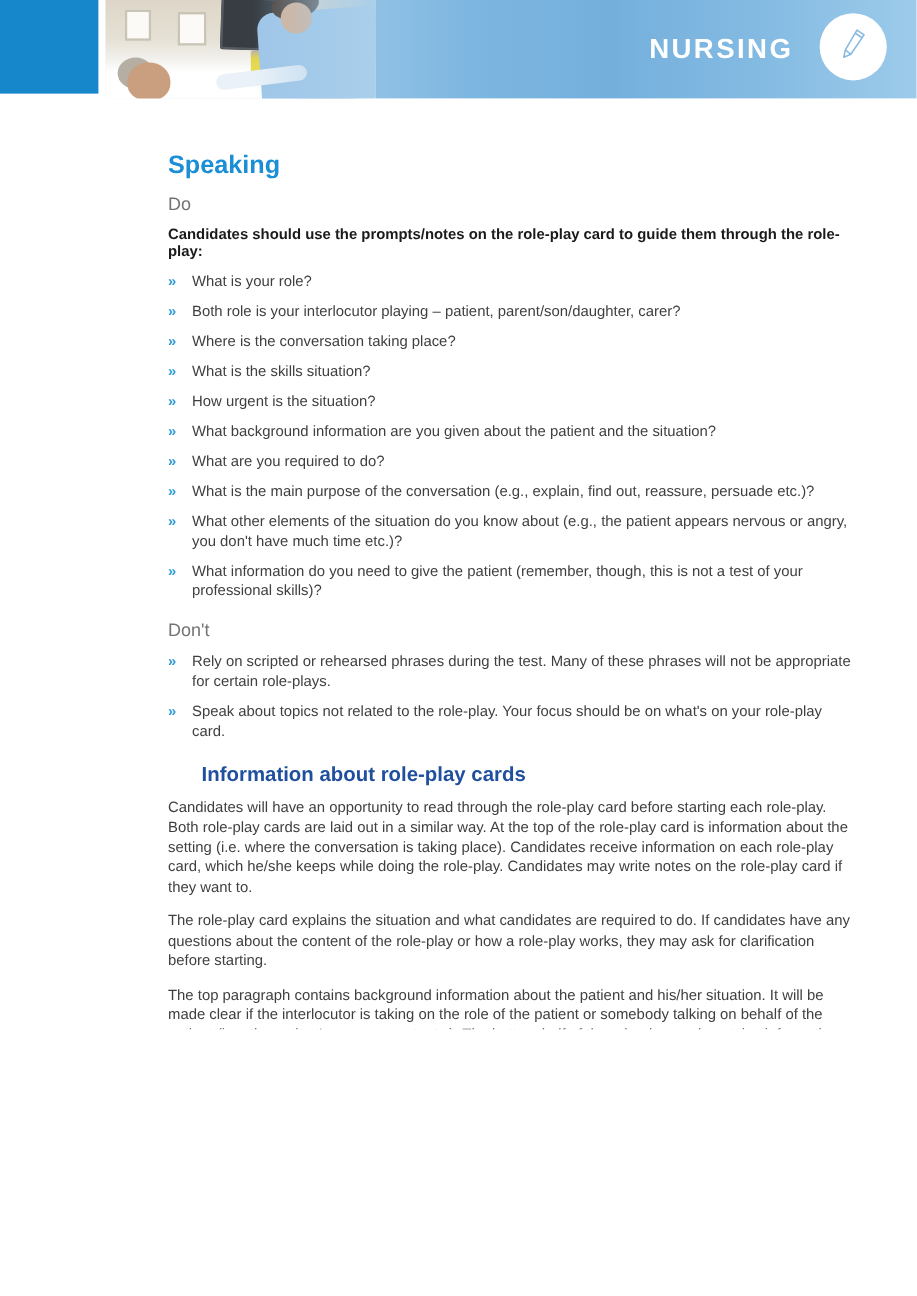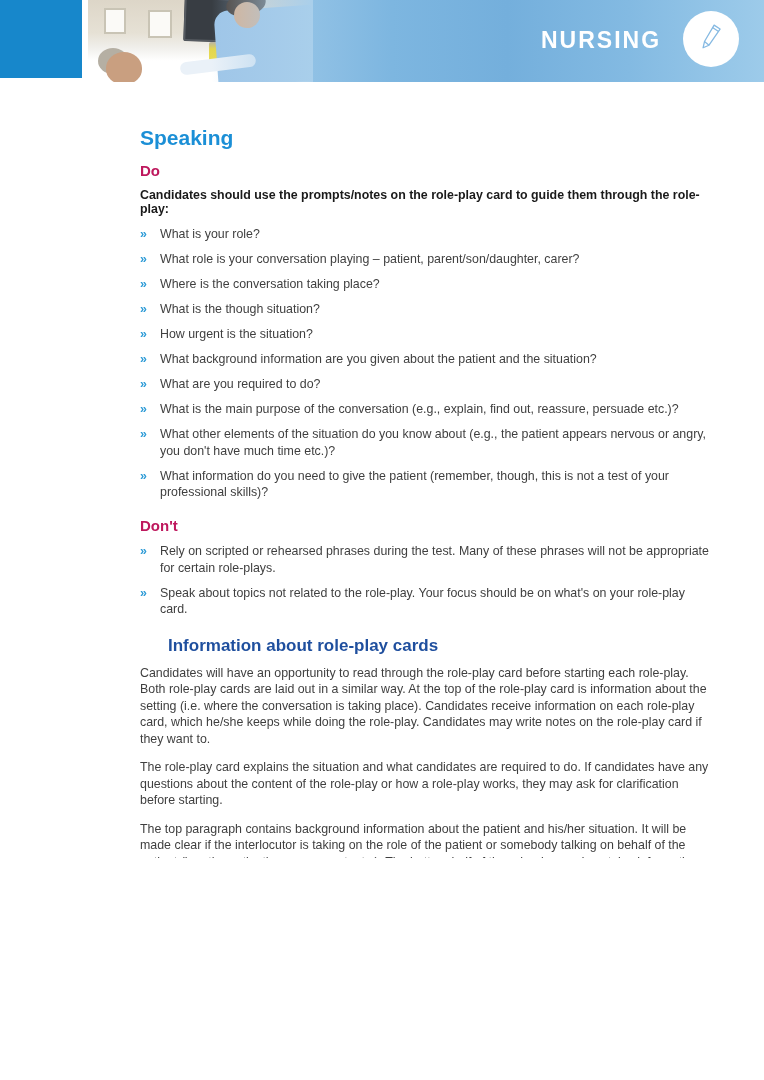--- a/index.html
+++ b/index.html
@@ -27,21 +27,21 @@
   .ph-arm { position:absolute; left:92px; top:58px; width:76px; height:13px; background:#eaf1f8; border-radius:8px; transform:rotate(-7deg); }
   .hdr-photo::after { content:""; position:absolute; inset:0;
     background:linear-gradient(90deg,rgba(176,212,238,0) 0%,rgba(176,212,238,0) 55%,rgba(168,206,235,.55) 80%,#a9cfeb 100%); }
   .hdr-title { position:absolute; left:541px; top:27px; color:#ffffff; font-size:23px; font-weight:600; letter-spacing:2px; }
   .hdr-circle { position:absolute; left:683px; top:11px; width:56px; height:56px; background:#ffffff; border-radius:50%;
     display:flex; align-items:center; justify-content:center; }
 
   
   .content { position:absolute; left:140px; top:126px; width:572px; color:#3f3f3f; }
   .h-speaking { color:#1B8FD6; font-size:21px; font-weight:700; margin-bottom:12px; }
-  .h-dodont { color:#be185d; font-size:15px; font-weight:700; margin-bottom:9px; }
+  .h-dodont { color:#737373; font-size:15px; font-weight:400; margin-bottom:9px; }
   .intro { color:#1a1a1a; font-size:12.4px; font-weight:700; margin-bottom:10px; }
   .blist { list-style:none; margin-bottom:6px; }
   .blist li { display:flex; margin-bottom:8.5px; font-size:12.4px; line-height:16.5px; }
   .blist .bullet { flex:0 0 20px; color:#2E9BD6; font-weight:700; }
   .gap-sm { height:8px; }
   .h-info { color:#1F4F9E; font-size:17px; font-weight:700; margin-top:18px; margin-bottom:9px;margin-left:28px; }
   .paras p { font-size:12.4px; line-height:16.5px; margin-bottom:12px; }
 
   
   .deco-strip-light { position:absolute; left:0; top:988px; width:22px; height:8px; background:#7FB4DC; z-index:3; }
@@ -102,31 +102,31 @@
     <div class="h-dodont">Do</div>
     <div class="intro">Candidates should use the prompts/notes on the role-play card to guide them through the role-play:</div>
     <ul class="blist">
   <li>
     <span class="bullet">»</span>
     <span>What is your role?</span>
   </li>
 
   <li>
     <span class="bullet">»</span>
-    <span>What role is your conversation playing – patient, parent/son/daughter, carer?</span>
+    <span>Both role is your interlocutor playing – patient, parent/son/daughter, carer?</span>
   </li>
 
   <li>
     <span class="bullet">»</span>
     <span>Where is the conversation taking place?</span>
   </li>
 
   <li>
     <span class="bullet">»</span>
-    <span>What is the though situation?</span>
+    <span>What is the skills situation?</span>
   </li>
 
   <li>
     <span class="bullet">»</span>
     <span>How urgent is the situation?</span>
   </li>
 
   <li>
     <span class="bullet">»</span>
     <span>What background information are you given about the patient and the situation?</span>

